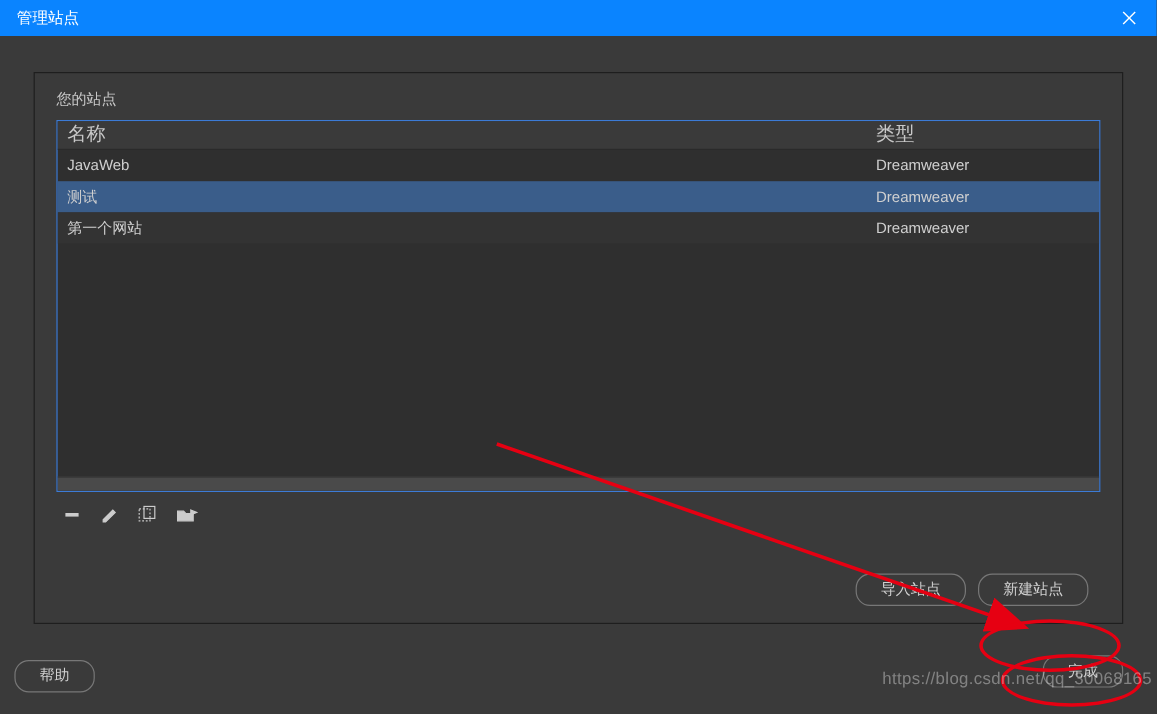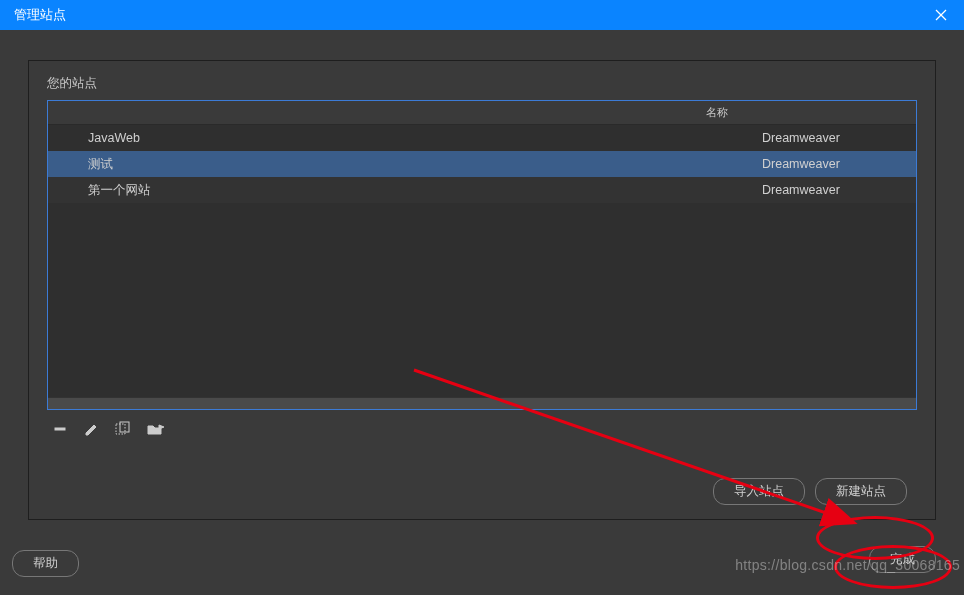--- a/index.html
+++ b/index.html
@@ -4,28 +4,28 @@
 <style>
   * { box-sizing: border-box; margin: 0; padding: 0; font-family: "Microsoft YaHei", Arial, sans-serif; }
   body { width: 964px; height: 595px; background: #3a3a3a; color: #d0d0d0; position: relative; overflow: hidden; }
   .titlebar { height: 30px; background: #0a84ff; display: flex; align-items: center; padding: 0 8px 0 14px; color: #fff; font-size: 13px; justify-content: space-between; text-align: right; }
   .close-icon { width: 30px; height: 30px; display: flex; align-items: center; justify-content: center; cursor: pointer; }
   .close-icon svg { stroke: #fff; stroke-width: 1.2; }
   .content { padding: 30px 28px 12px 28px; }
   .panel { border: 1px solid #1e1e1e; background: #3a3a3a; padding: 14px 18px 18px 18px; height: 460px; position: relative; }
   .panel-label { font-size: 12.5px; color: #c8c8c8; margin-bottom: 8px; }
   .list-box { border: 1px solid #3c7bd6; background: #2f2f2f; height: 310px; position: relative; overflow: hidden; }
-  .list-header { display: flex; font-size: 11px; color: #c8c8c8; background: #3a3a3a; height: 24px; align-items: center; border-bottom: 1px solid #2a2a2a; text-align: right; }
+  .list-header { display: flex; font-size: 16px; color: #c8c8c8; background: #3a3a3a; height: 24px; align-items: center; border-bottom: 1px solid #2a2a2a; }
   .col-name { width: 680px; padding-left: 8px; }
   .col-type { flex: 1; padding-left: 2px; }
   .list-body { }
   .row { display: flex; font-size: 12.5px; height: 26px; align-items: center; cursor: pointer; }
   .row.sel { background: #3a5d8a; }
   .row.alt { background: #333; }
-  .row .c1 { width: 680px; padding-left: 8px; margin-left: 32px; }
+  .row .c1 { width: 680px; padding-left: 8px; }
   .row .c2 { flex: 1; padding-left: 2px; }
   .hscroll { position: absolute; left: 0; right: 0; bottom: 0; height: 12px; background: #4a4a4a; border-top: 1px solid #333; }
   .toolbar { display: flex; gap: 14px; align-items: center; margin-top: 10px; padding-left: 4px; }
   .toolbar .ico { width: 18px; height: 18px; display: flex; align-items: center; justify-content: center; cursor: pointer; }
   .toolbar svg { stroke: #ccc; fill: #ccc; }
   .panel-buttons { position: absolute; right: 28px; bottom: 14px; display: flex; gap: 10px; }
   .btn { border: 1px solid #777; background: transparent; color: #d0d0d0; font-size: 12.5px; padding: 4px 20px; border-radius: 12px; cursor: pointer; }
   .footer { position: absolute; left: 12px; bottom: 18px; }
   .footer-right { position: absolute; right: 28px; bottom: 22px; }
   .ellipse { position: absolute; border: 3px solid #e60012; border-radius: 50%; pointer-events: none; }
@@ -47,20 +47,21 @@
   </span>
 </div>
 
 <div class="content">
   <div class="panel">
     <div class="panel-label">您的站点</div>
 
     <div class="list-box">
       <div class="list-header">
         <div class="col-name">名称</div>
+        <div class="col-type">类型</div>
       </div>
       <div class="list-body">
         <div class="row">
           <div class="c1">JavaWeb</div>
           <div class="c2">Dreamweaver</div>
         </div>
         <div class="row sel">
           <div class="c1">测试</div>
           <div class="c2">Dreamweaver</div>
         </div>

